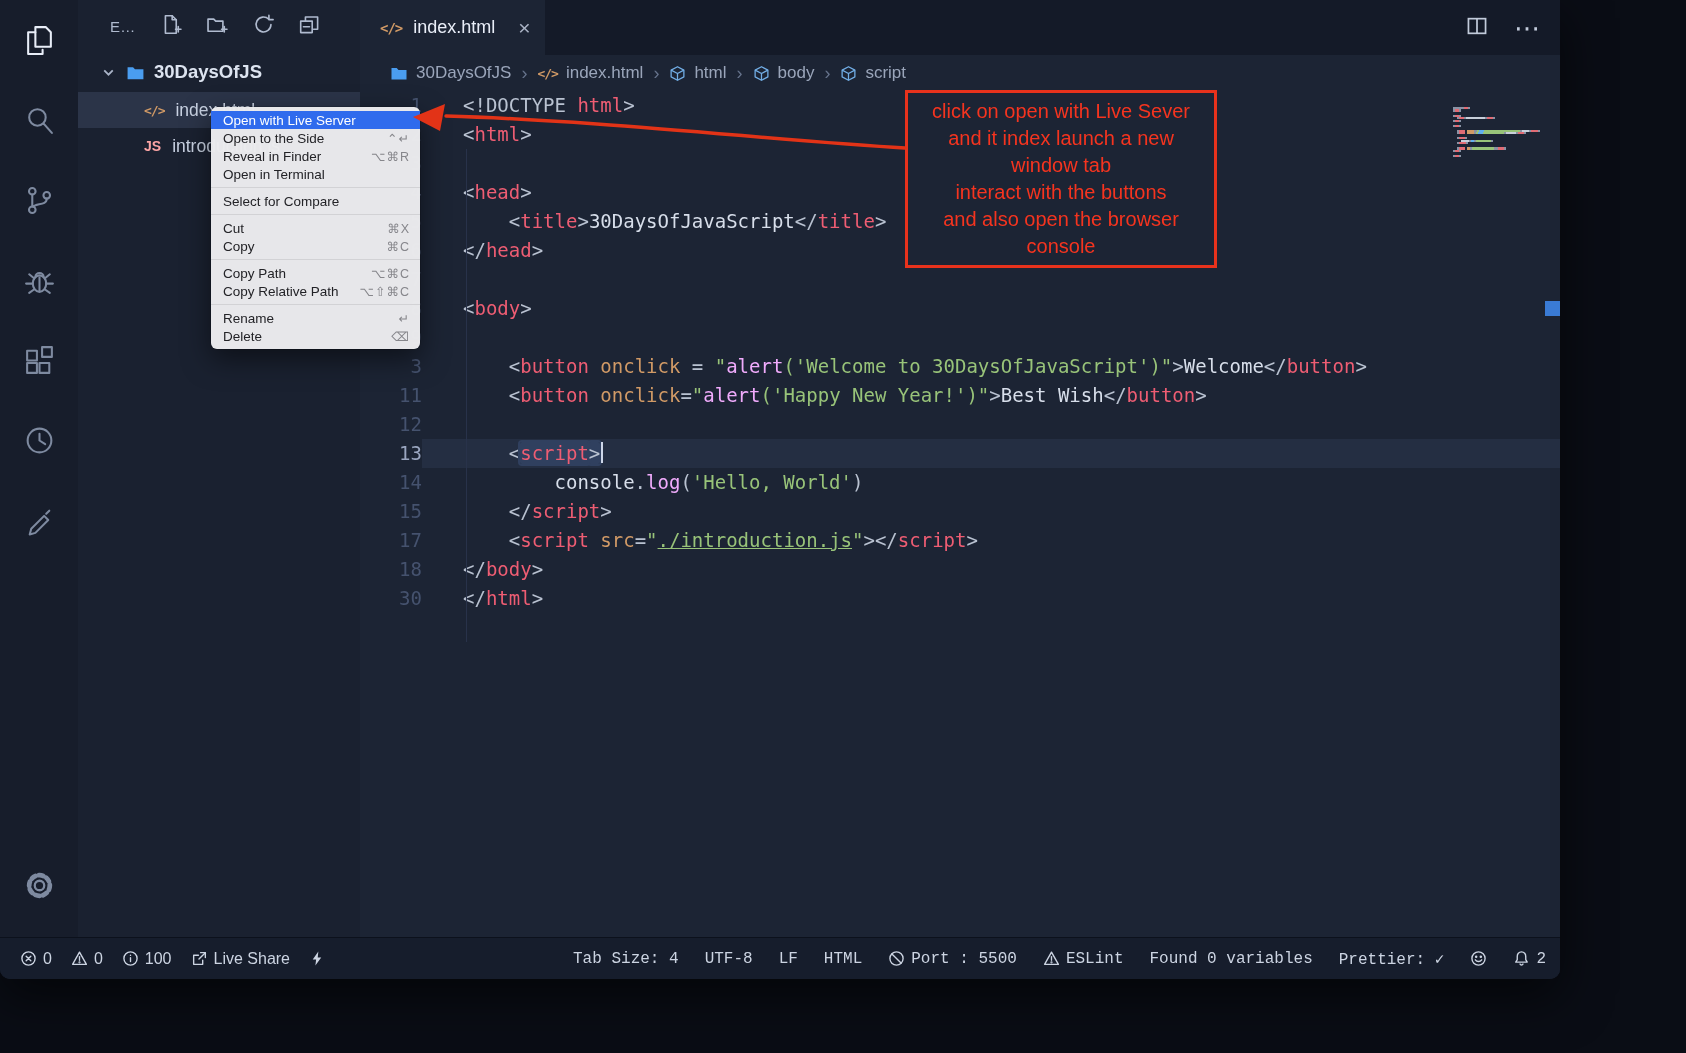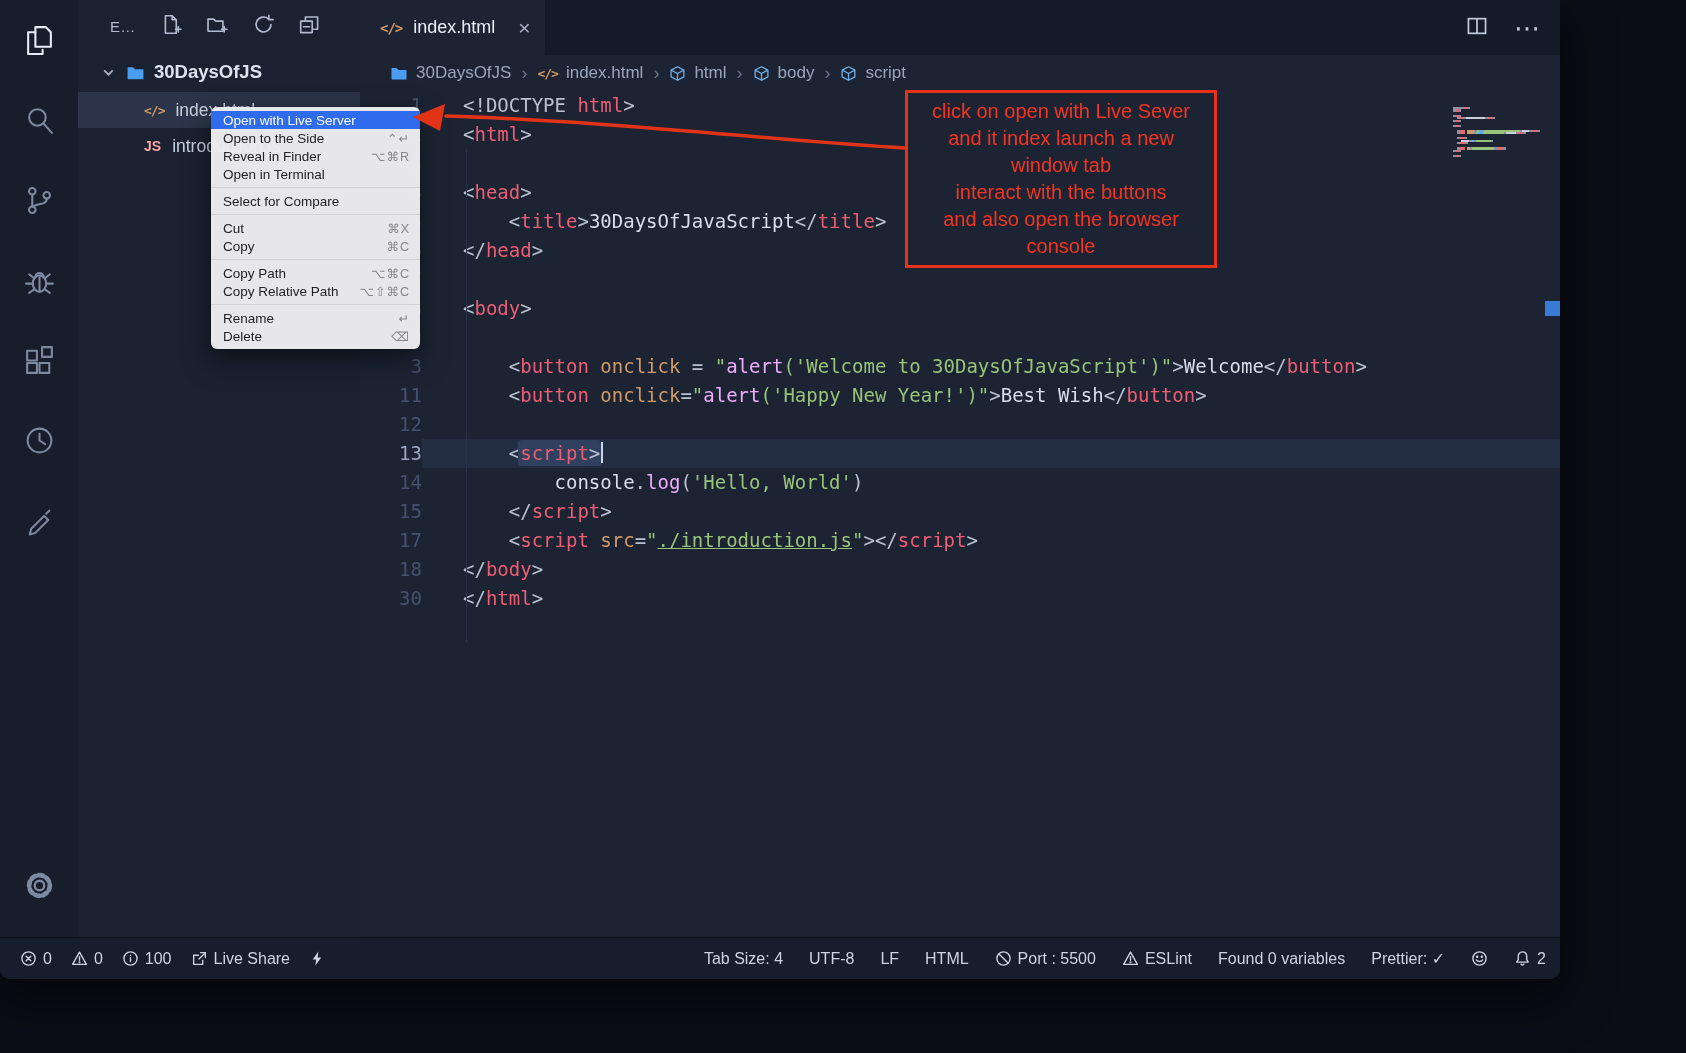--- a/index.html
+++ b/index.html
@@ -69,21 +69,21 @@
   .mm-attr{background:#d19a66;} .mm-str{background:#98c379;} .mm-fn{background:#61afef;}
   .mm-text{background:#c8cfda;} .mm-link{background:#98c379;}
   .scrollbar{position:absolute;right:0;top:0;width:15px;height:100%;}
   .overview-marker{position:absolute;top:210px;right:0;width:15px;height:15px;background:#3a7bd5;}
 
   
   .statusbar{position:absolute;left:0;top:937px;width:1560px;height:42px;background:#161d2c;
              border-top:1px solid #0c111c;box-sizing:border-box;display:flex;align-items:center;
              padding:0 14px 0 20px;font-size:16px;color:#ccd4e2;}
   .sb-left{display:flex;gap:19px;align-items:center;}
-  .sb-right{margin-left:auto;display:flex;gap:26px;align-items:center;}
+  .sb-right{margin-left:auto;display:flex;gap:26px;align-items:center;font-family:Liberation Mono, monospace;}
   .status-item{display:flex;align-items:center;gap:6px;cursor:pointer;white-space:nowrap;}
   .st-icon svg{display:block;width:17px;height:17px;fill:none;stroke:currentColor;stroke-width:1.3;stroke-linecap:round;stroke-linejoin:round;}
 
   
   .context-menu{position:absolute;left:211px;top:107px;width:209px;background:rgba(236,236,238,.98);
                 border-radius:6px;box-shadow:0 10px 28px rgba(0,0,0,.5),0 0 0 .5px rgba(0,0,0,.25);
                 padding:4px 0;font-size:13.5px;color:#232327;z-index:20;}
   .menu-item{display:flex;align-items:center;height:18px;padding:0 10px 0 12px;cursor:pointer;}
   .menu-item.highlighted{background:#2f6bed;color:#fff;}
   .mi-shortcut{margin-left:auto;color:#86868b;font-size:12.5px;letter-spacing:1px;}

